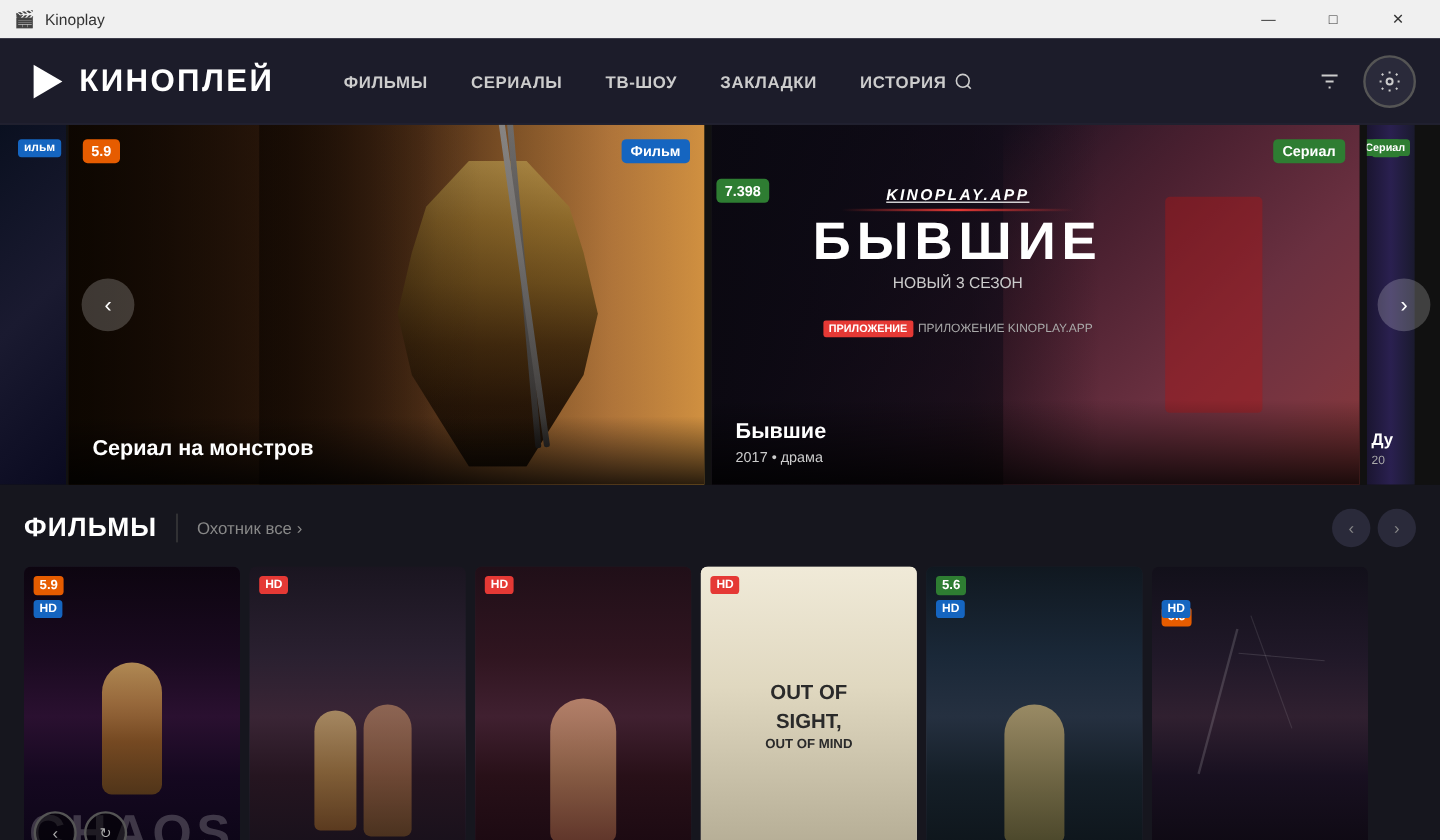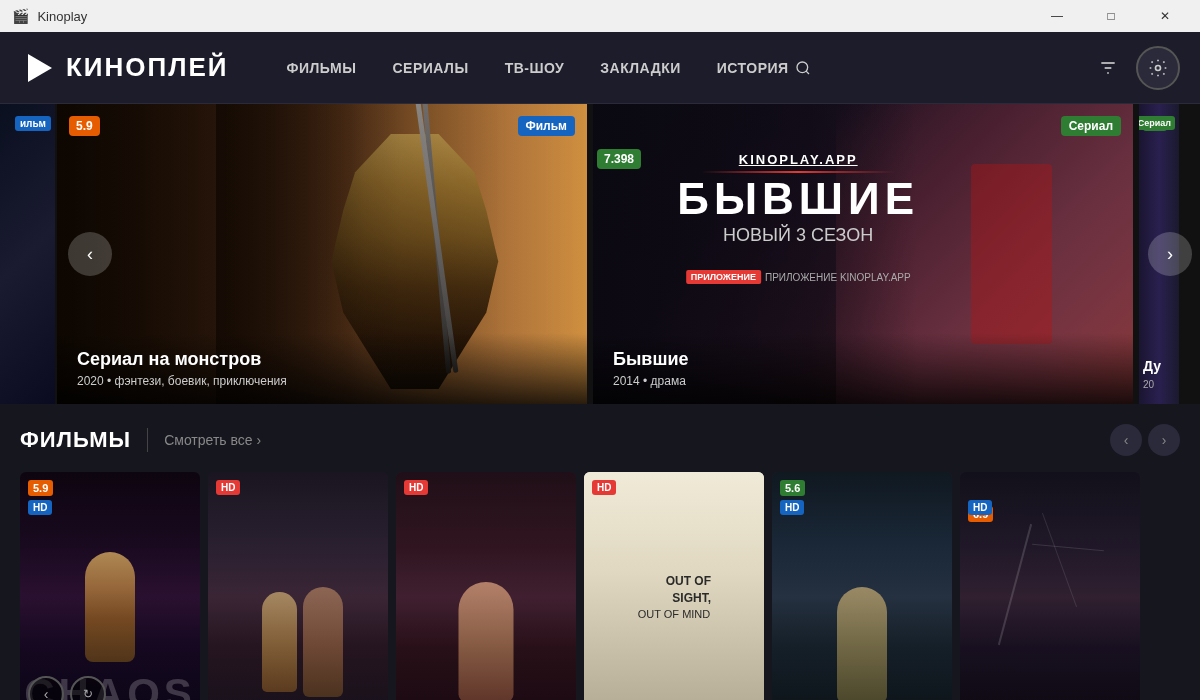--- a/index.html
+++ b/index.html
@@ -160,21 +160,21 @@
     .carousel-nav-left { left: 68px; }
     .carousel-nav-right { right: 8px; }
 
     
     .kinoplay-branding {
       position: absolute; top: 40%; left: 50%; transform: translate(-50%, -50%);
       text-align: center;
     }
     .kinoplay-branding .app-url {
       font-size: 14px; font-weight: 700; color: #fff;
-      text-decoration: underline; letter-spacing: 1px;
+      text-decoration: underline; letter-spacing: 1px; font-style: italic;
     }
 
     
     .kinoplay-underline {
       width: 80%; height: 2px;
       background: linear-gradient(to right, transparent, #e53935, transparent);
       margin: 4px auto;
     }
 
     
@@ -352,54 +352,53 @@
         <div style="position:absolute;right:10%;top:10%;width:45%;height:85%;background:linear-gradient(180deg,#c8a050 0%,#a07830 20%,#7a5820 40%,#4a3010 60%,#2a1808 80%,#1a1005 100%);clip-path:polygon(40% 0%, 60% 0%, 75% 15%, 80% 30%, 85% 50%, 80% 70%, 70% 85%, 60% 100%, 40% 100%, 30% 85%, 20% 70%, 15% 50%, 20% 30%, 25% 15%);z-index:1;"></div>
 
         <div style="position:absolute;inset:0;background:linear-gradient(to right,rgba(10,5,0,0.8) 0%,rgba(10,5,0,0.3) 40%,transparent 65%);z-index:5;"></div>
 
         <div class="badge-rating" style="z-index:10;">5.9</div>
 
         <div class="badge-type badge-film" style="z-index:10;">Фильм</div>
 
         <div class="card-overlay" style="z-index:10;">
           <div class="card-title">Сериал на монстров</div>
-          <div class="card-meta">2020 • фэнтези, боевик, приключения</div>
         </div>
       </div>
     </div>
 
     <div class="carousel-card" style="width:540px;">
       <div class="carousel-card-bg card-byvshie" style="height:300px;position:relative;">
 
         <div style="position:absolute;inset:0;background:linear-gradient(135deg,#0d0d1a 0%,#1a1020 30%,#2a1525 50%,#3a1a20 70%,#2a1010 100%);"></div>
 
         <div style="position:absolute;right:0;top:0;width:55%;height:100%;background:linear-gradient(135deg,transparent 0%,#4a2030 30%,#6a3040 60%,#7a3540 80%,#8a3838 100%);"></div>
 
         <div style="position:absolute;right:15%;top:20%;width:15%;height:60%;background:rgba(180,20,20,0.4);border-radius:4px;"></div>
 
         <div style="position:absolute;inset:0;background:linear-gradient(to right,rgba(10,8,16,0.9) 0%,rgba(10,8,16,0.5) 40%,transparent 60%);z-index:2;"></div>
 
         <div class="kinoplay-branding" style="z-index:10;left:38%;top:38%;transform:translate(-50%,-50%);">
           <div class="app-url" style="font-size:13px;letter-spacing:2px;">KINOPLAY.APP</div>
           <div class="kinoplay-underline"></div>
           <div style="font-size:44px;font-weight:900;color:#fff;letter-spacing:5px;line-height:1;margin-top:4px;">БЫВШИЕ</div>
-          <div style="font-size:18px;color:#ccc;margin-top:4px;">НОВЫЙ 3 СЕЗОН</div>
+          <div style="font-size:13px;color:#ccc;margin-top:4px;">НОВЫЙ 3 СЕЗОН</div>
           <div style="display:flex;align-items:center;justify-content:center;gap:4px;margin-top:24px;">
             <span style="background:#e53935;color:#fff;font-size:9px;font-weight:700;padding:2px 5px;border-radius:2px;">ПРИЛОЖЕНИЕ</span>
             <span style="font-size:10px;color:#aaa;">ПРИЛОЖЕНИЕ KINOPLAY.APP</span>
           </div>
         </div>
 
         <div class="badge-rating-green" style="z-index:10;">7.398</div>
 
         <div class="badge-type badge-serial" style="z-index:10;">Сериал</div>
 
         <div class="card-overlay" style="z-index:10;">
           <div class="card-title">Бывшие</div>
-          <div class="card-meta">2014 • драма</div>
+          <div class="card-meta">2017 • драма</div>
         </div>
       </div>
     </div>
 
     <div class="partial-right-content">
       <div style="position:absolute;top:12px;left:4px;background:#2e7d32;color:#fff;font-size:10px;font-weight:700;padding:2px 5px;border-radius:3px;">8.3</div>
       <div style="position:absolute;top:12px;right:4px;background:#2e7d32;color:#fff;font-size:9px;font-weight:700;padding:2px 4px;border-radius:3px;">Сериал</div>
       <div style="width:100%;height:100%;background:linear-gradient(to left,#1a1a2e,#2a2050,#1a1530);"></div>
       <div style="position:absolute;bottom:30px;left:4px;font-size:14px;font-weight:700;color:#fff;white-space:nowrap;">Ду</div>
       <div style="position:absolute;bottom:14px;left:4px;font-size:10px;color:#aaa;">20</div>
@@ -407,21 +406,21 @@
 
     <div class="carousel-nav carousel-nav-left">‹</div>
     <div class="carousel-nav carousel-nav-right">›</div>
   </div>
 
   <div id="films-section">
     <div class="section-header">
       <span class="section-title">ФИЛЬМЫ</span>
       <div class="section-divider"></div>
       <span class="section-link">
-        <span>Смотреть все</span>
+        <span>Охотник все</span>
         <span>›</span>
       </span>
       <div class="section-nav">
         <div class="section-nav-btn">‹</div>
         <div class="section-nav-btn">›</div>
       </div>
     </div>
 
     <div class="films-row">
 
@@ -450,22 +449,22 @@
 
       <div class="film-thumb ft-film3">
         <div style="position:absolute;inset:0;background:linear-gradient(180deg,#200f18 0%,#301520 30%,#402030 50%,#281018 70%,#180810 100%);"></div>
         <div style="position:absolute;bottom:20px;left:50%;transform:translateX(-50%);width:55px;height:120px;background:linear-gradient(180deg,#d09878,#a07050,#704030);border-radius:28px 28px 8px 8px;opacity:0.8;"></div>
         <div class="film-badge-hd">HD</div>
       </div>
 
       <div class="film-thumb" style="background:#e8e0d0;">
         <div style="position:absolute;inset:0;background:linear-gradient(180deg,#f0ead8 0%,#e0d8c0 40%,#c8c0a8 70%,#b0a890 100%);"></div>
         <div class="film-text-overlay" style="color:#333;text-align:center;">
-          <div style="font-size:12px;font-weight:700;color:#2a2a2a;line-height:1.4;text-align:right;">OUT OF SIGHT,</div>
-          <div style="font-size:11px;font-weight:400;color:#2a2a2a;line-height:1.4;">OUT OF MIND</div>
+          <div style="font-size:17px;font-weight:700;color:#2a2a2a;line-height:1.4;">OUT OF SIGHT,</div>
+          <div style="font-size:11px;font-weight:700;color:#2a2a2a;line-height:1.4;">OUT OF MIND</div>
         </div>
         <div class="film-badge-hd">HD</div>
       </div>
 
       <div class="film-thumb ft-film5">
         <div style="position:absolute;inset:0;background:linear-gradient(180deg,#101820 0%,#1a2838 30%,#253040 50%,#151f28 70%,#0c1318 100%);"></div>
         <div style="position:absolute;bottom:20px;left:50%;transform:translateX(-50%);width:50px;height:115px;background:linear-gradient(180deg,#c0a870,#908050,#605830);border-radius:25px 25px 6px 6px;opacity:0.75;"></div>
         <div class="film-badge-rating green" style="z-index:10;">5.6</div>
         <div class="film-badge-hd-small" style="z-index:10;">HD</div>
       </div>

